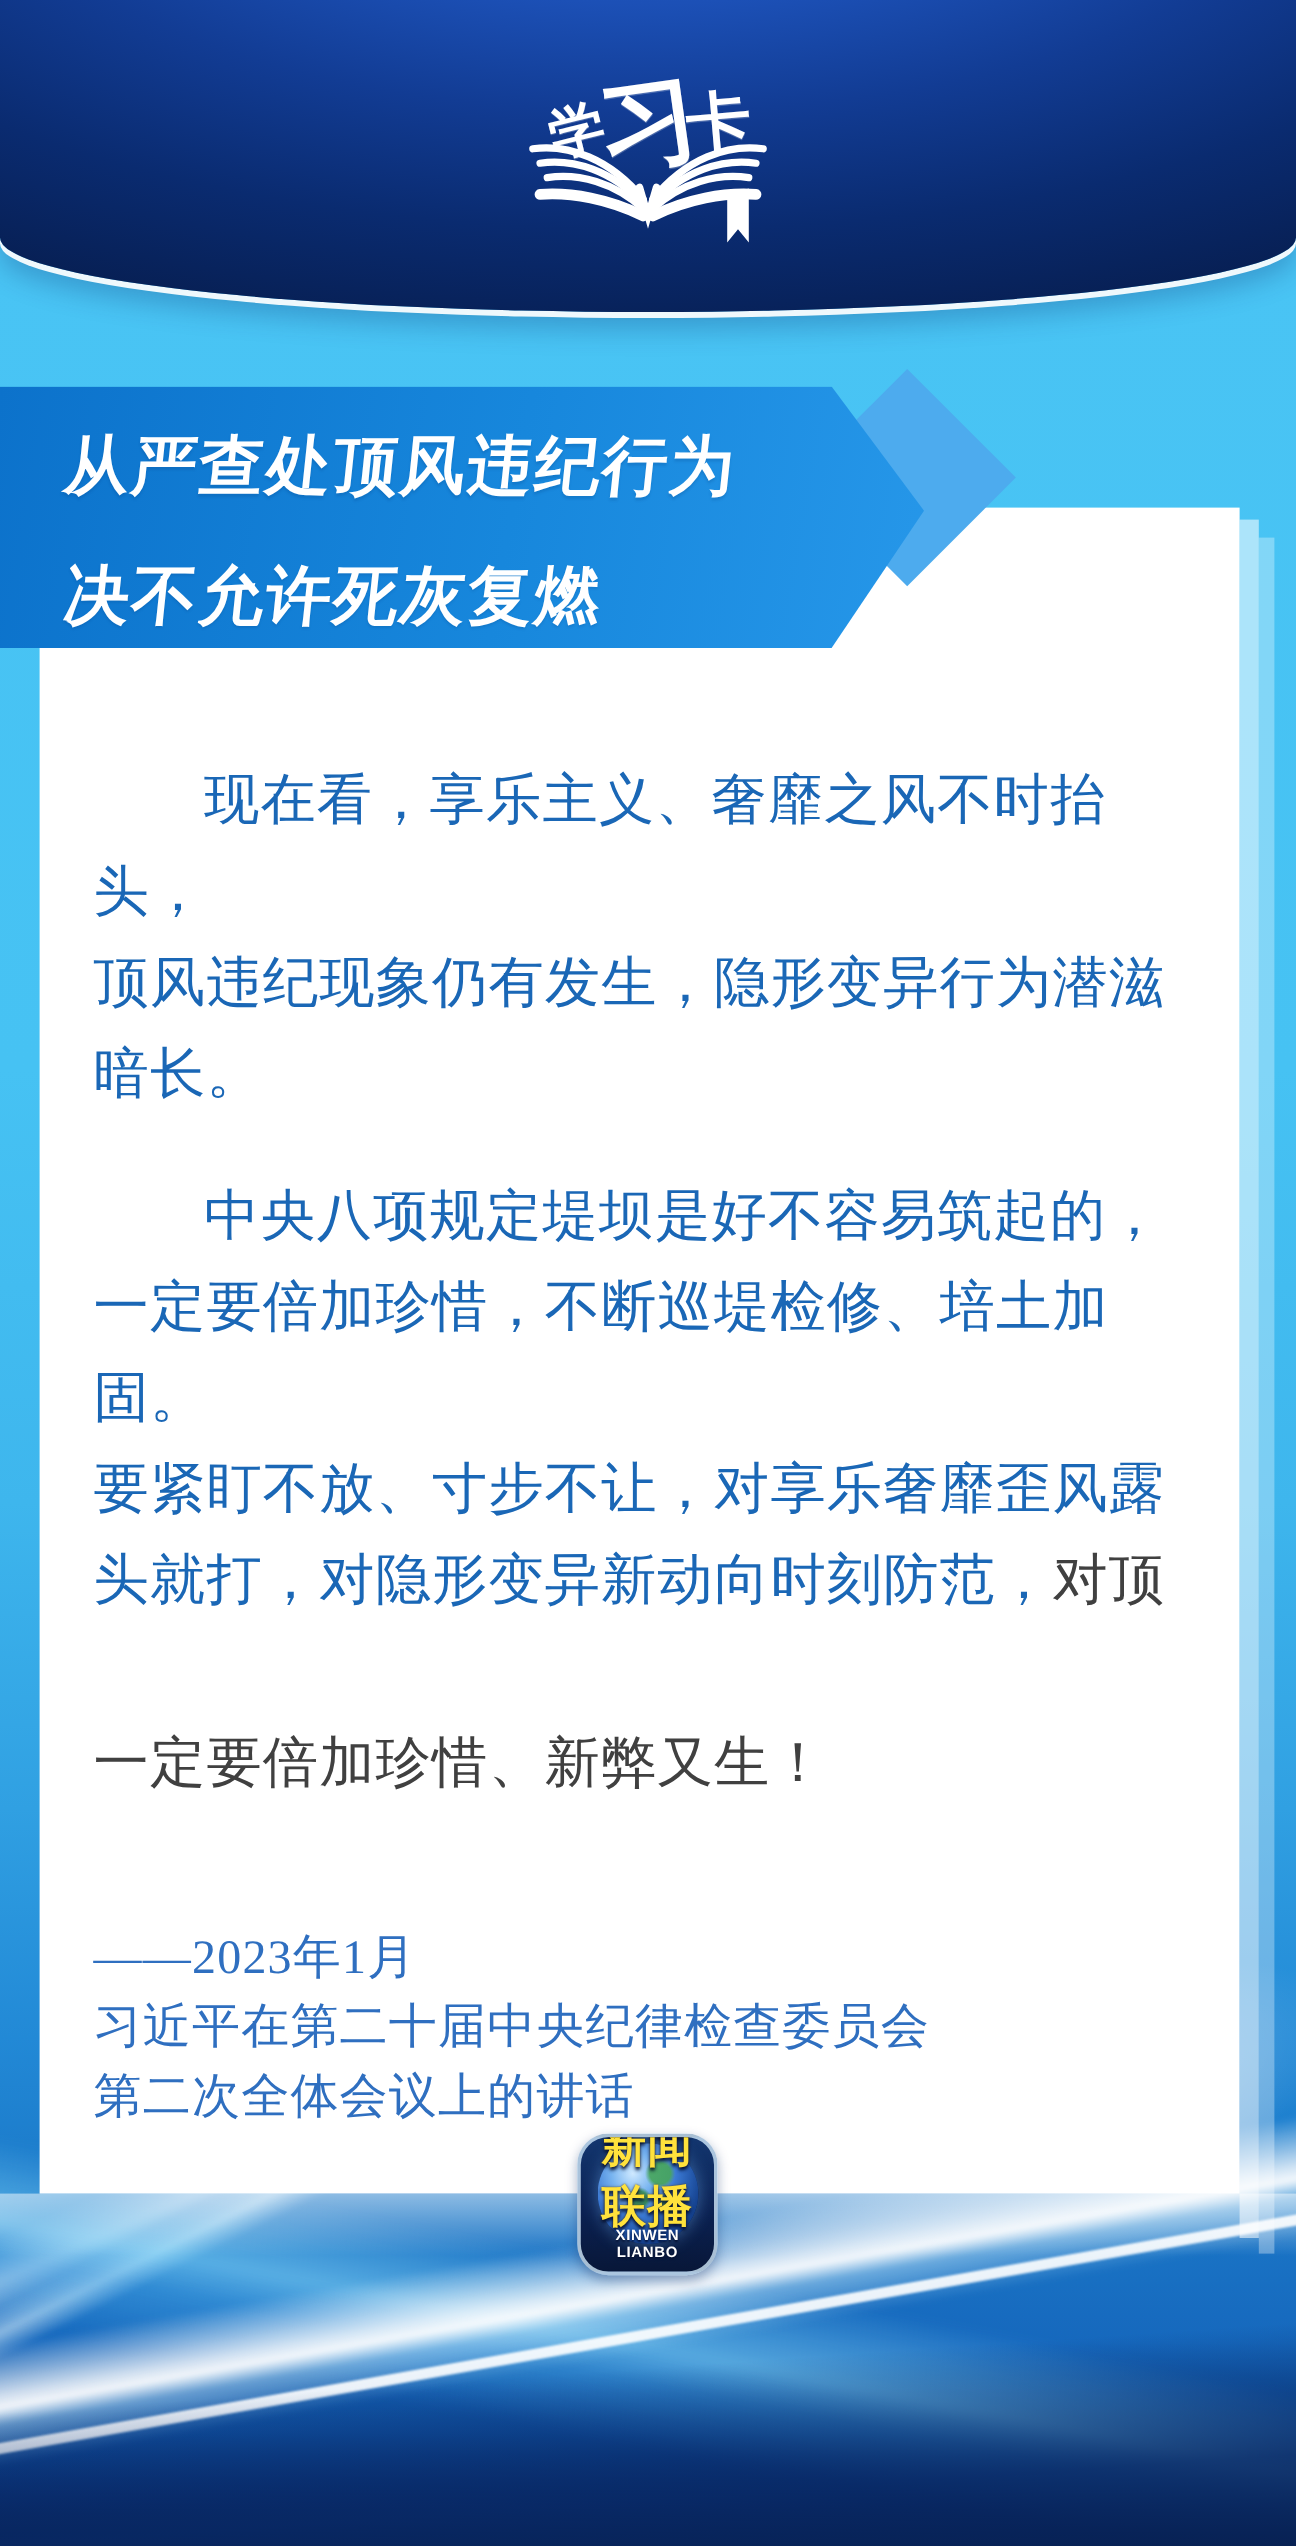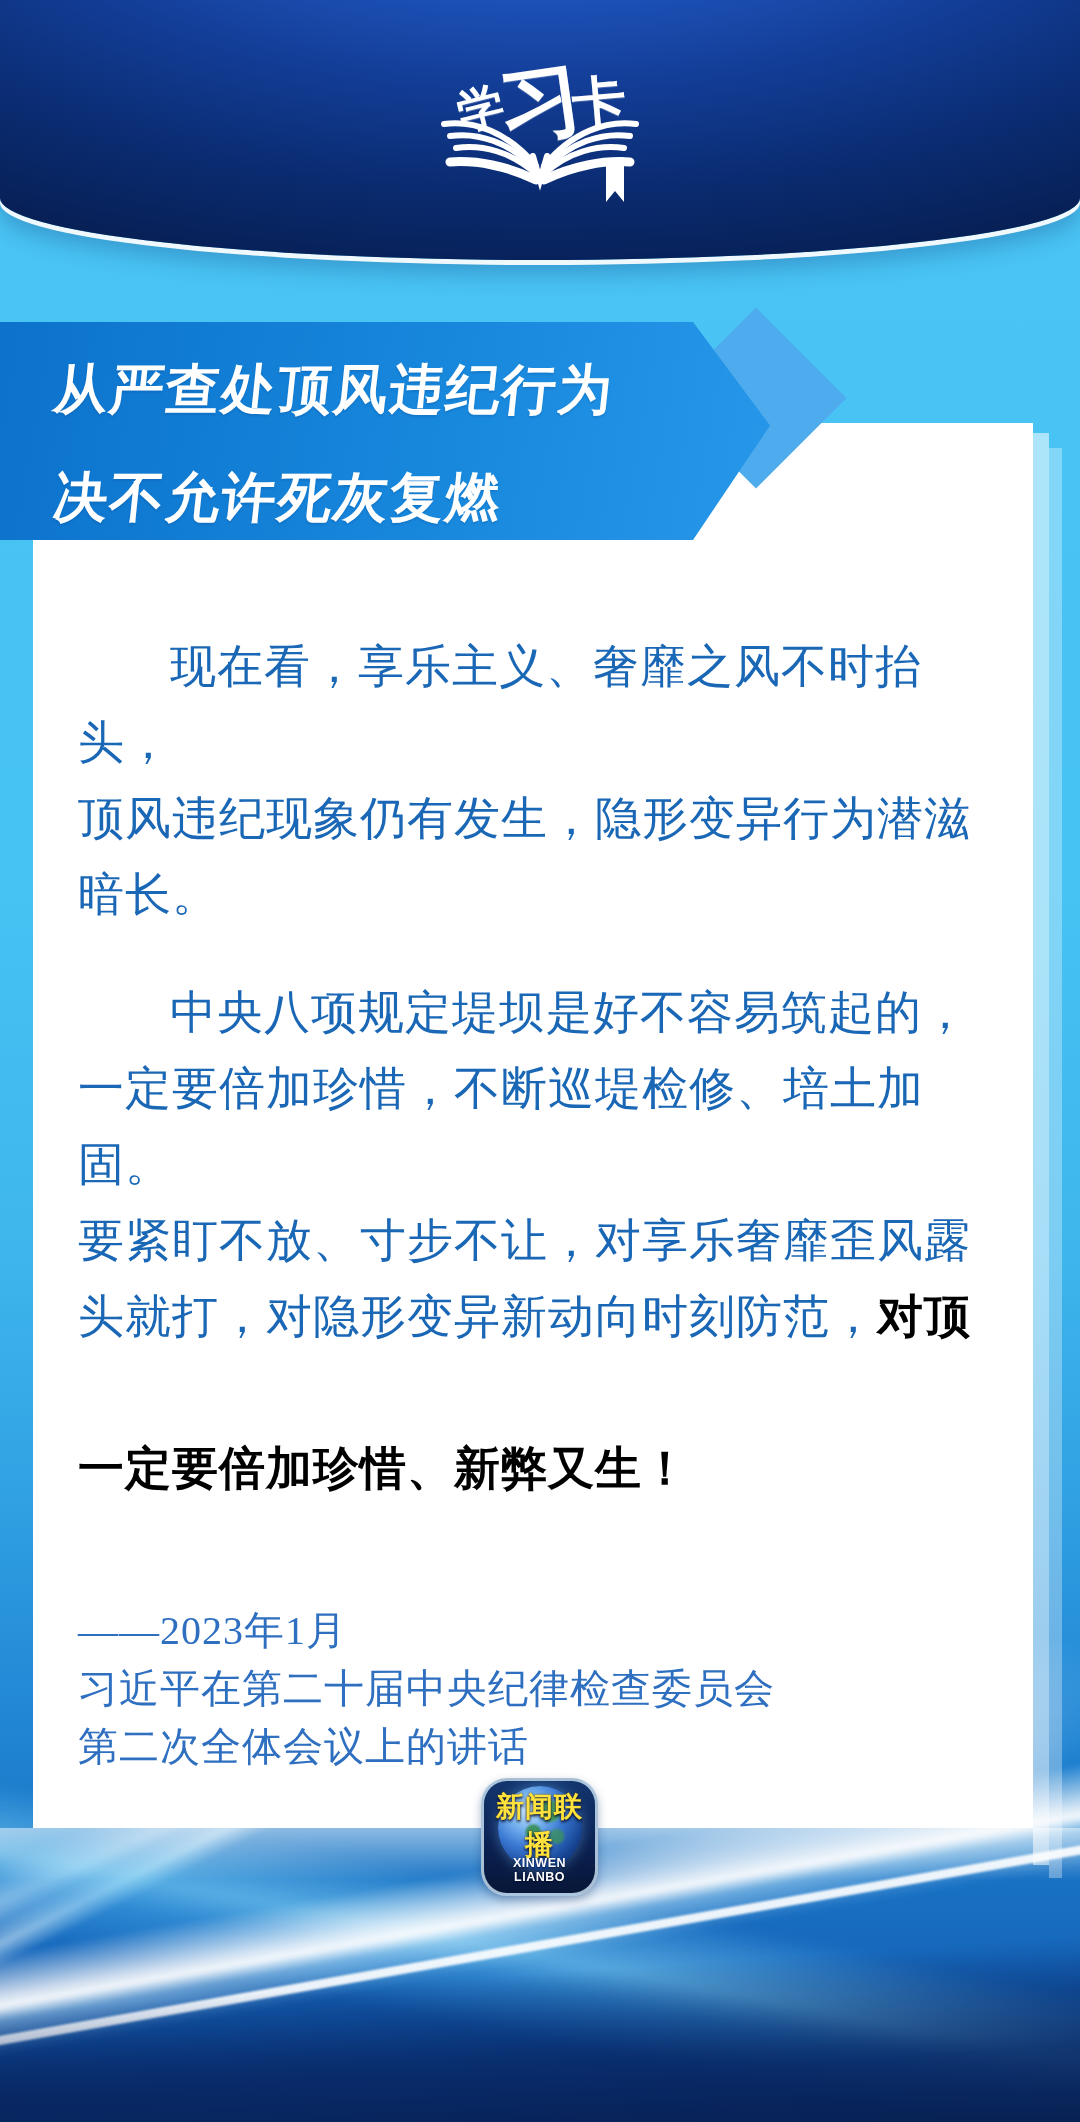--- a/index.html
+++ b/index.html
@@ -69,21 +69,21 @@
   }
   
   .card{position:absolute; left:33px; top:423px; width:1000px; height:1405px; background:#ffffff; z-index:2;}
   .strip-1{position:absolute; left:1033px; top:433px; width:16px; height:1432px; background:rgba(255,255,255,.55); z-index:2;}
   .strip-2{position:absolute; left:1049px; top:448px; width:13px; height:1430px; background:rgba(255,255,255,.32); z-index:2;}
   .reflection{position:absolute; left:0; top:1828px; width:1080px; height:52px; z-index:2;
     background:linear-gradient(180deg, rgba(255,255,255,.5) 0%, rgba(255,255,255,.18) 65%, rgba(255,255,255,0) 100%);}
   .content{position:absolute; left:78px; top:628px; width:915px; z-index:5; color:#1a67b6;}
   .para{font-size:46px; line-height:76px; letter-spacing:1px; text-indent:2em; margin:0; text-align:left;}
   .para + .para{margin-top:42px;}
-  .para .b{font-weight:700; color:#000000;}
+  .para .b{font-weight:400; color:#404040;}
   .attribution{
     margin-top:96px; text-align:left; color:#2f6fc0;
     font-family:"Liberation Serif", serif; font-size:40px; line-height:58px; letter-spacing:1px;
   }
   
   .app-icon{
     position:absolute; left:481px; top:1778px; width:117px; height:118px; z-index:6;
     border-radius:26px; box-sizing:border-box;
     border:3px solid rgba(214,238,255,.78);
     background:linear-gradient(180deg,#13366f 0%, #0b2152 55%, #081738 100%);
@@ -94,21 +94,21 @@
     position:absolute; left:50%; top:5px; width:84px; height:84px; margin-left:-42px; border-radius:50%;
     background:
       radial-gradient(circle at 62% 30%, rgba(70,165,90,.9) 0 11%, rgba(70,165,90,0) 16%),
       radial-gradient(circle at 42% 55%, rgba(52,140,75,.85) 0 9%, rgba(52,140,75,0) 14%),
       radial-gradient(circle at 70% 60%, rgba(60,150,80,.7) 0 7%, rgba(60,150,80,0) 12%),
       radial-gradient(circle at 35% 30%, #cfe9ff 0%, #78b4f0 22%, #3a78d2 45%, #164492 72%, #0a2660 100%);
     box-shadow:0 0 14px rgba(120,190,255,.45);
   }
   .icon-title{
     position:absolute; left:0; bottom:29px; width:100%; text-align:center;
-    color:#ffe23c; font-size:28px; font-weight:900; letter-spacing:1px;
+    color:#ffe23c; font-size:37px; font-weight:900; letter-spacing:1px;
     text-shadow:0 2px 3px rgba(0,10,40,.95), 0 0 2px rgba(90,60,0,.8);
   }
   .icon-sub{
     position:absolute; left:0; bottom:9px; width:100%; text-align:center;
     color:#ffffff; font-size:12.5px; font-weight:700; letter-spacing:.5px; word-spacing:8px;
     text-shadow:0 1px 2px rgba(0,10,40,.9);
   }
 </style>
 </head>
 <body>

